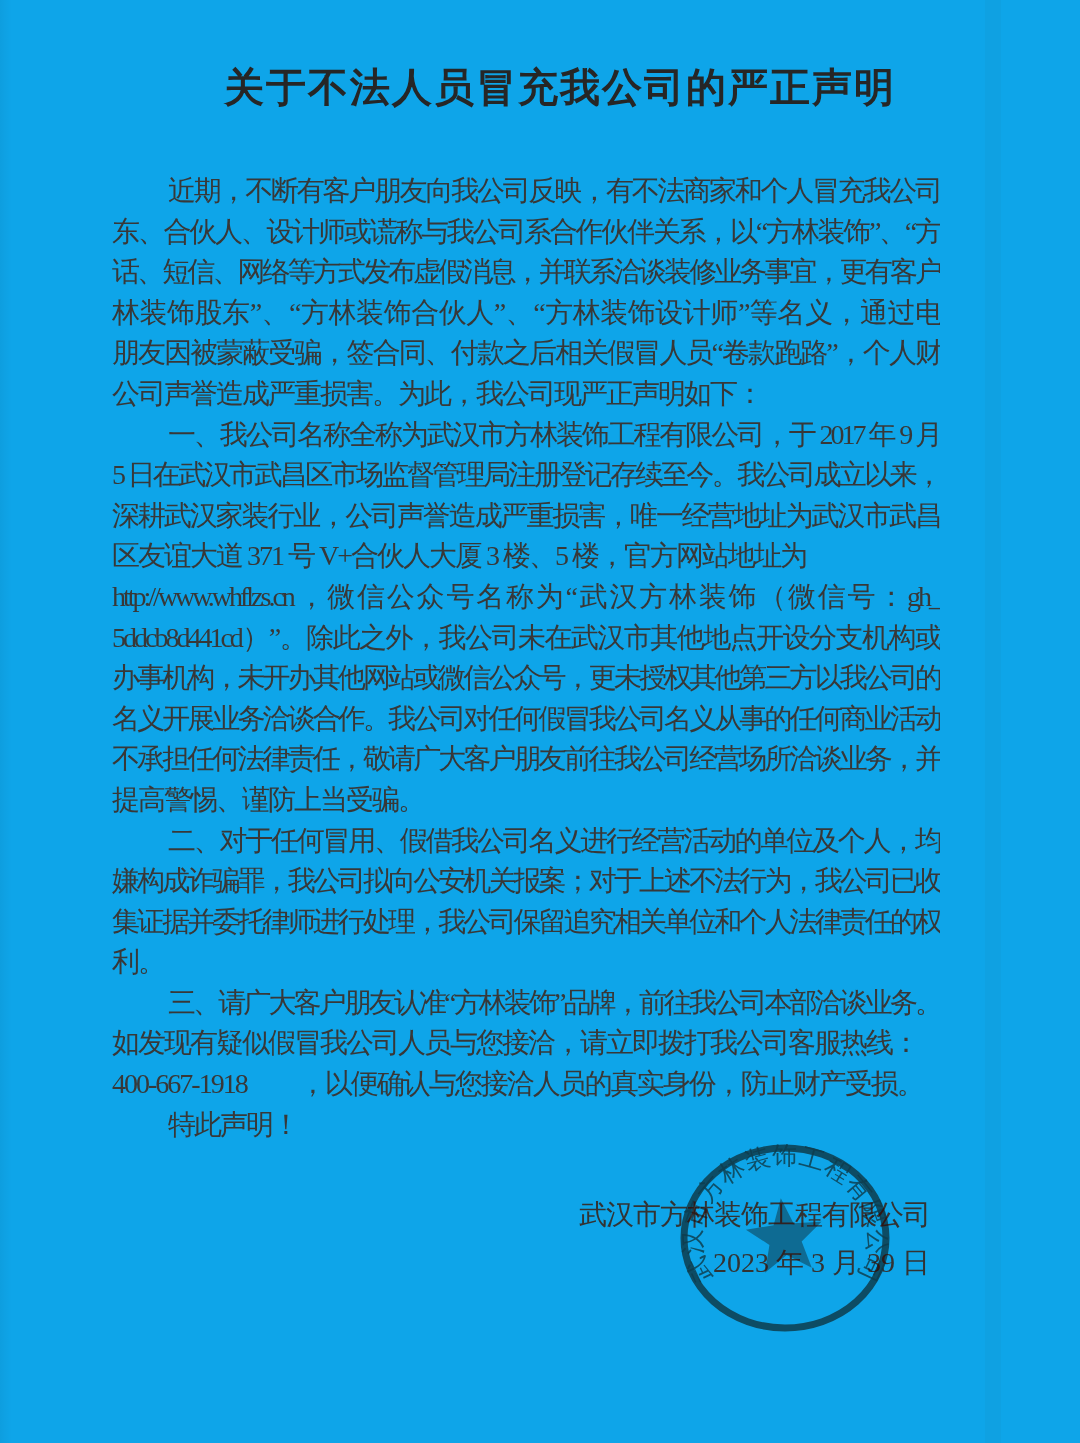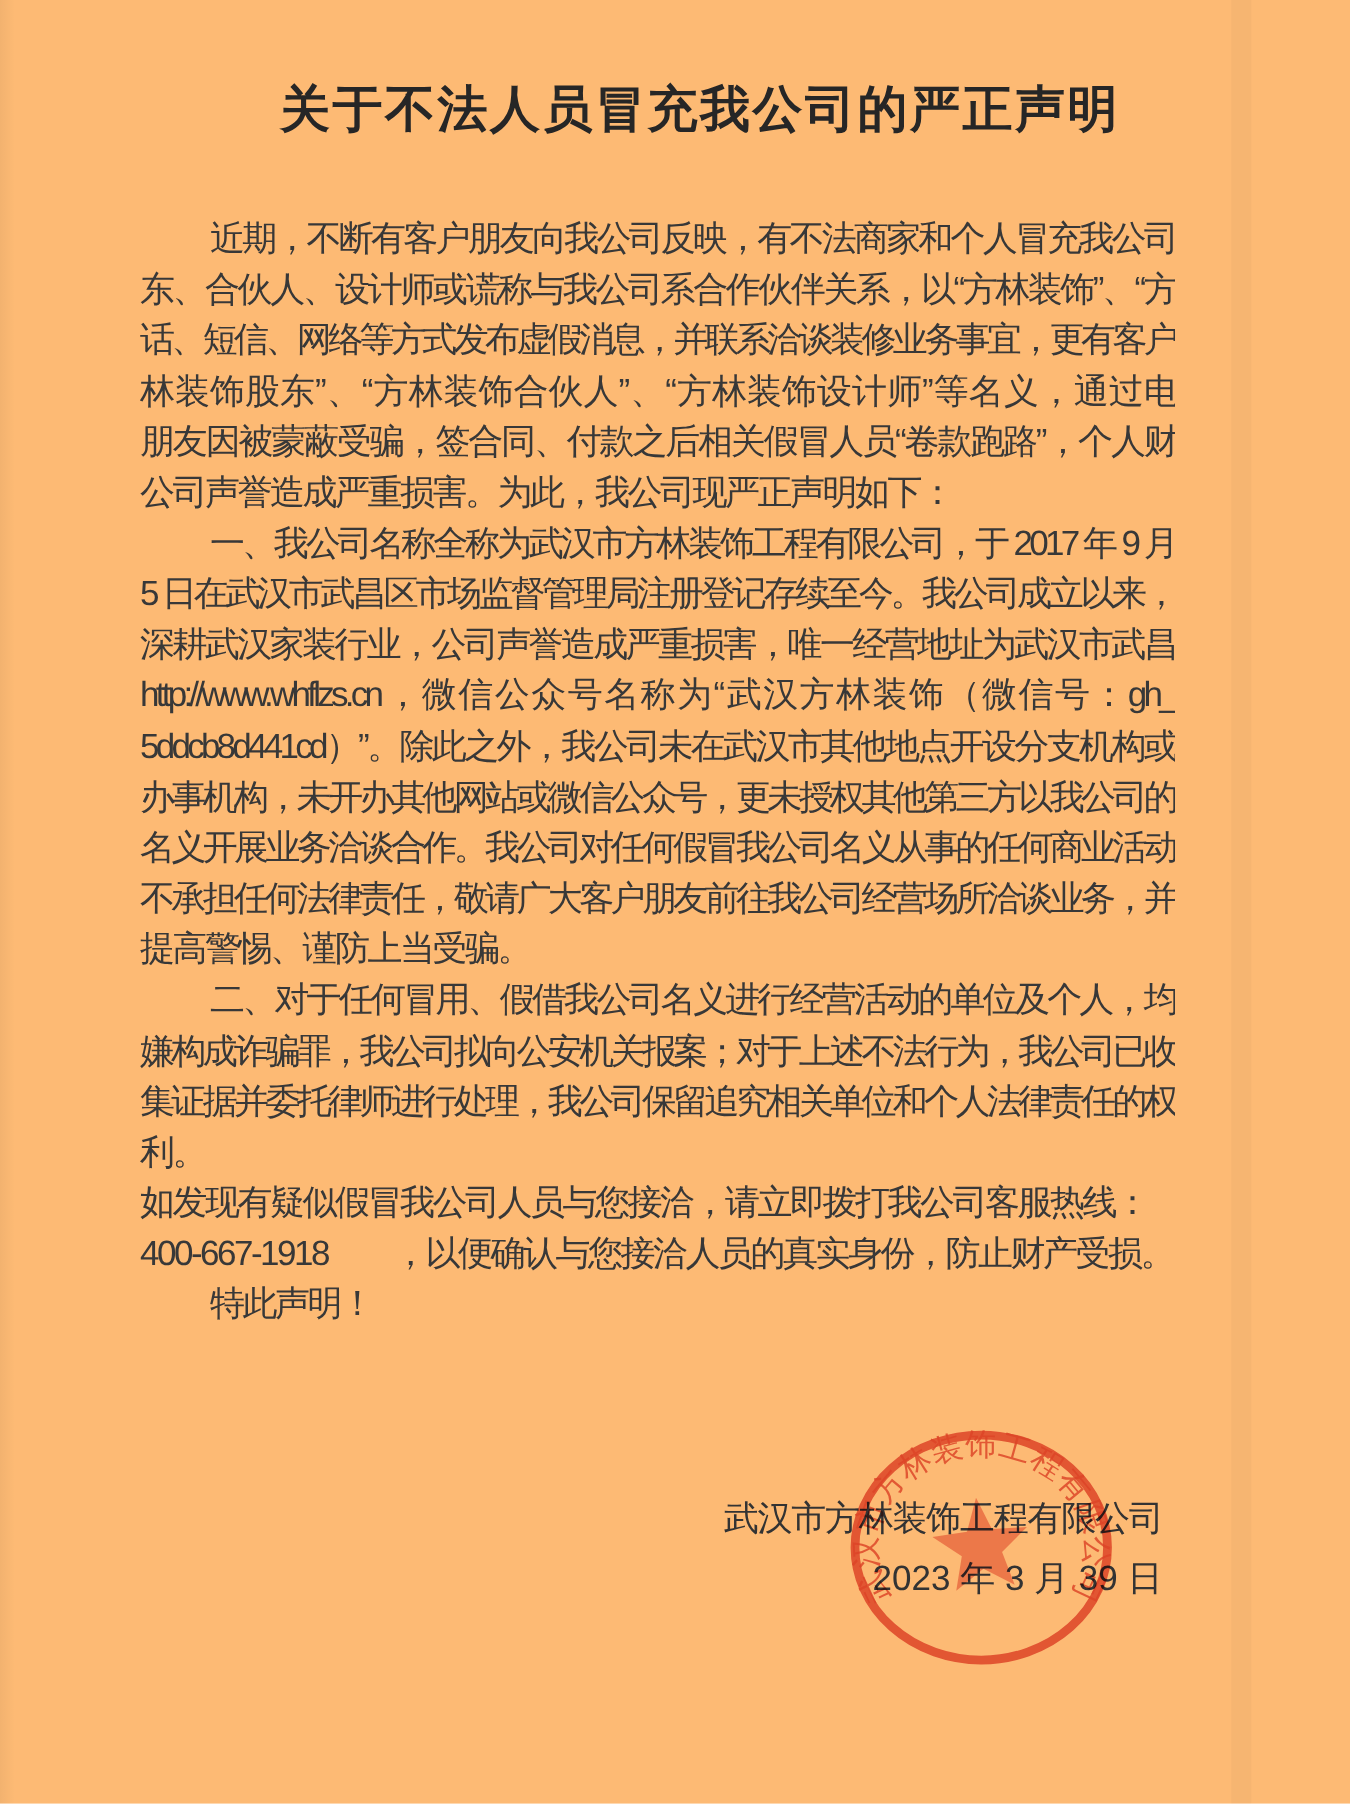--- a/index.html
+++ b/index.html
@@ -1,21 +1,21 @@
 <!DOCTYPE html>
 <html><head>
 <meta charset="utf-8">
 <style>
   html,body { margin:0; padding:0; background:#ffffff; }
   .page {
     position:relative;
     width:1080px; height:1443px;
-    background:#fdba74;
+    background:#0ea5e9;
     overflow:hidden;
-    font-family:Liberation Sans, sans-serif;
+    font-family:Liberation Serif, serif;
     color:#3a3a3a;
   }
   .edge-left {
     position:absolute; left:0; top:0; width:12px; height:100%;
     background:linear-gradient(to right, rgba(0,0,0,0.045), rgba(0,0,0,0));
   }
   .edge-right {
     position:absolute; left:985px; top:0; width:16px; height:100%;
     background:rgba(70,60,50,0.035);
   }
@@ -69,30 +69,32 @@
   <div class="body-block">
       <div class="line j i">近期，不断有客户朋友向我公司反映，有不法商家和个人冒充我公司股</div>
       <div class="line j">东、合伙人、设计师或谎称与我公司系合作伙伴关系，以“方林装饰”、“方</div>
       <div class="line j">话、短信、网络等方式发布虚假消息，并联系洽谈装修业务事宜，更有客户</div>
       <div class="line j">林装饰股东”、“方林装饰合伙人”、“方林装饰设计师”等名义，通过电</div>
       <div class="line j">朋友因被蒙蔽受骗，签合同、付款之后相关假冒人员“卷款跑路”，个人财</div>
       <div class="line">公司声誉造成严重损害。为此，我公司现严正声明如下：</div>
       <div class="line j i">一、我公司名称全称为武汉市方林装饰工程有限公司，于 2017 年 9 月</div>
       <div class="line j">5 日在武汉市武昌区市场监督管理局注册登记存续至今。我公司成立以来，</div>
       <div class="line j">深耕武汉家装行业，公司声誉造成严重损害，唯一经营地址为武汉市武昌</div>
+      <div class="line">区友谊大道 371 号 V+合伙人大厦 3 楼、5 楼，官方网站地址为</div>
       <div class="line j">http://www.whflzs.cn，微信公众号名称为“武汉方林装饰（微信号：gh_</div>
       <div class="line j">5ddcb8d441cd）”。除此之外，我公司未在武汉市其他地点开设分支机构或</div>
       <div class="line j">办事机构，未开办其他网站或微信公众号，更未授权其他第三方以我公司的</div>
       <div class="line j">名义开展业务洽谈合作。我公司对任何假冒我公司名义从事的任何商业活动</div>
       <div class="line j">不承担任何法律责任，敬请广大客户朋友前往我公司经营场所洽谈业务，并</div>
       <div class="line">提高警惕、谨防上当受骗。</div>
       <div class="line j i">二、对于任何冒用、假借我公司名义进行经营活动的单位及个人，均涉</div>
       <div class="line j">嫌构成诈骗罪，我公司拟向公安机关报案；对于上述不法行为，我公司已收</div>
       <div class="line j">集证据并委托律师进行处理，我公司保留追究相关单位和个人法律责任的权</div>
       <div class="line">利。</div>
+      <div class="line j i">三、请广大客户朋友认准“方林装饰”品牌，前往我公司本部洽谈业务。</div>
       <div class="line">如发现有疑似假冒我公司人员与您接洽，请立即拨打我公司客服热线：</div>
       <div class="line">400-667-1918　　，以便确认与您接洽人员的真实身份，防止财产受损。</div>
       <div class="line i">特此声明！</div>
     </div>
 
   <div class="sig-company">武汉市方林装饰工程有限公司</div>
 
   <div class="sig-date">2023 年 3 月 39 日</div>
 
   <svg class="seal" viewBox="0 0 222 198">

